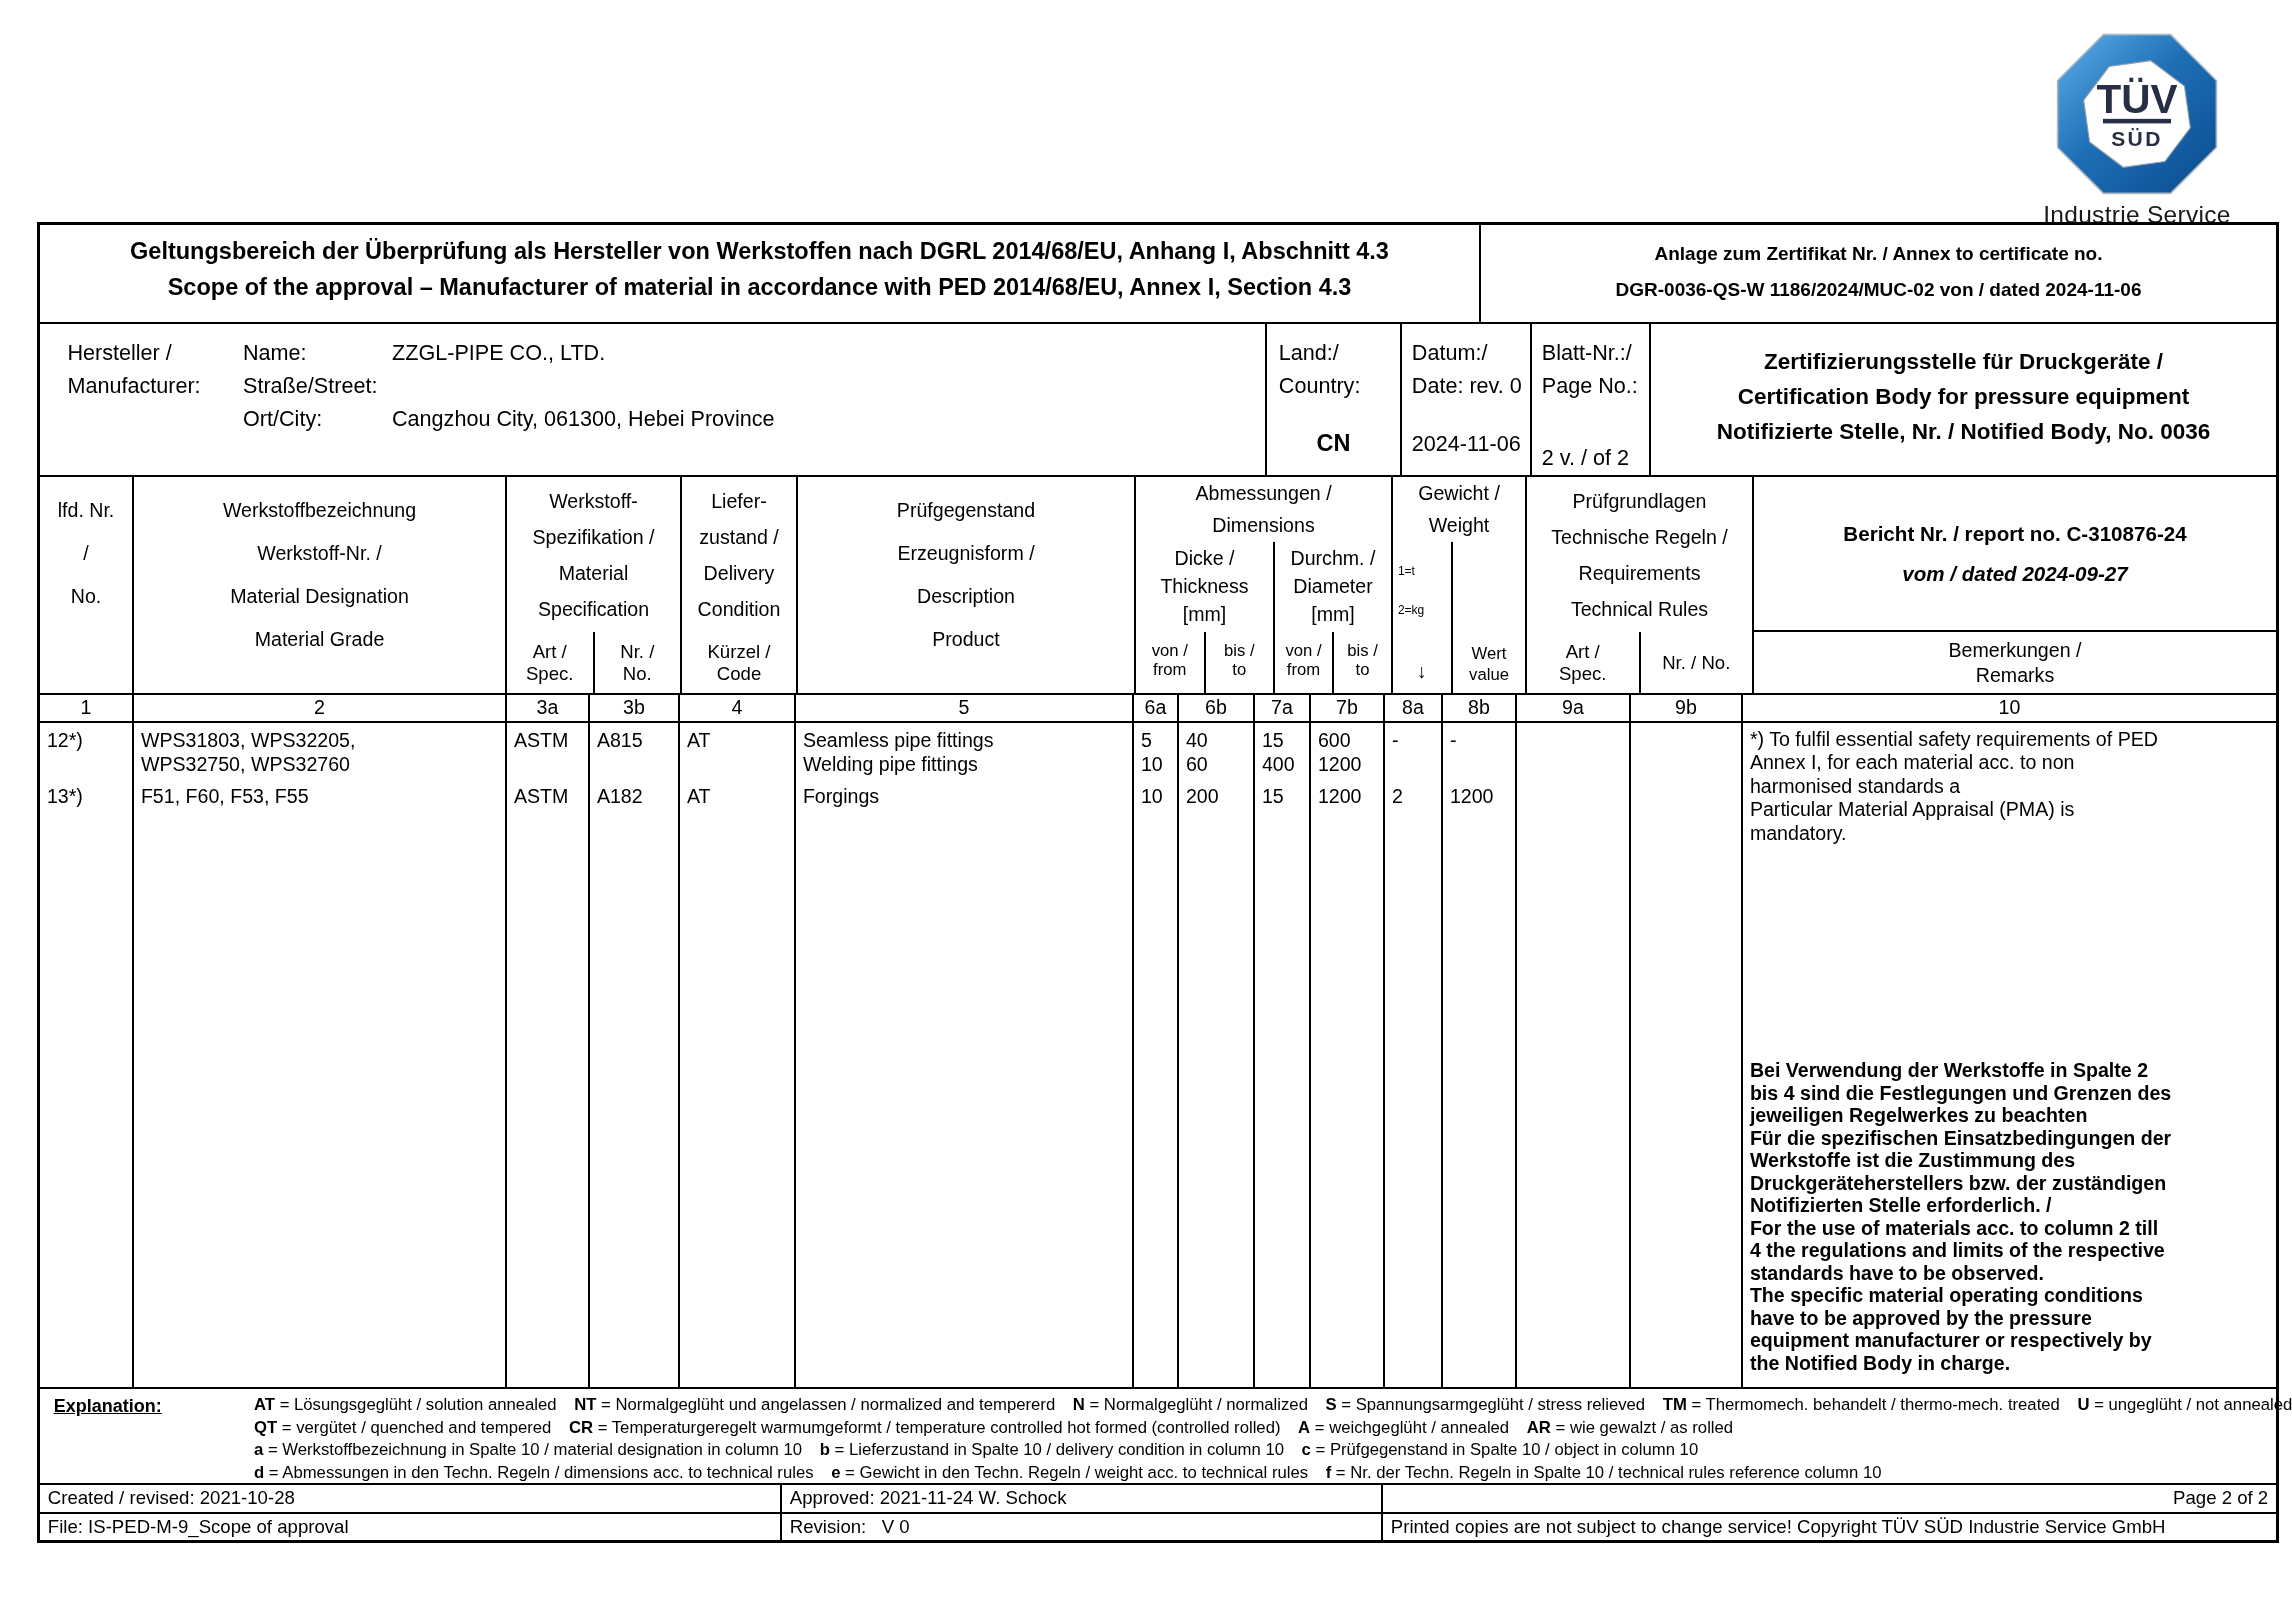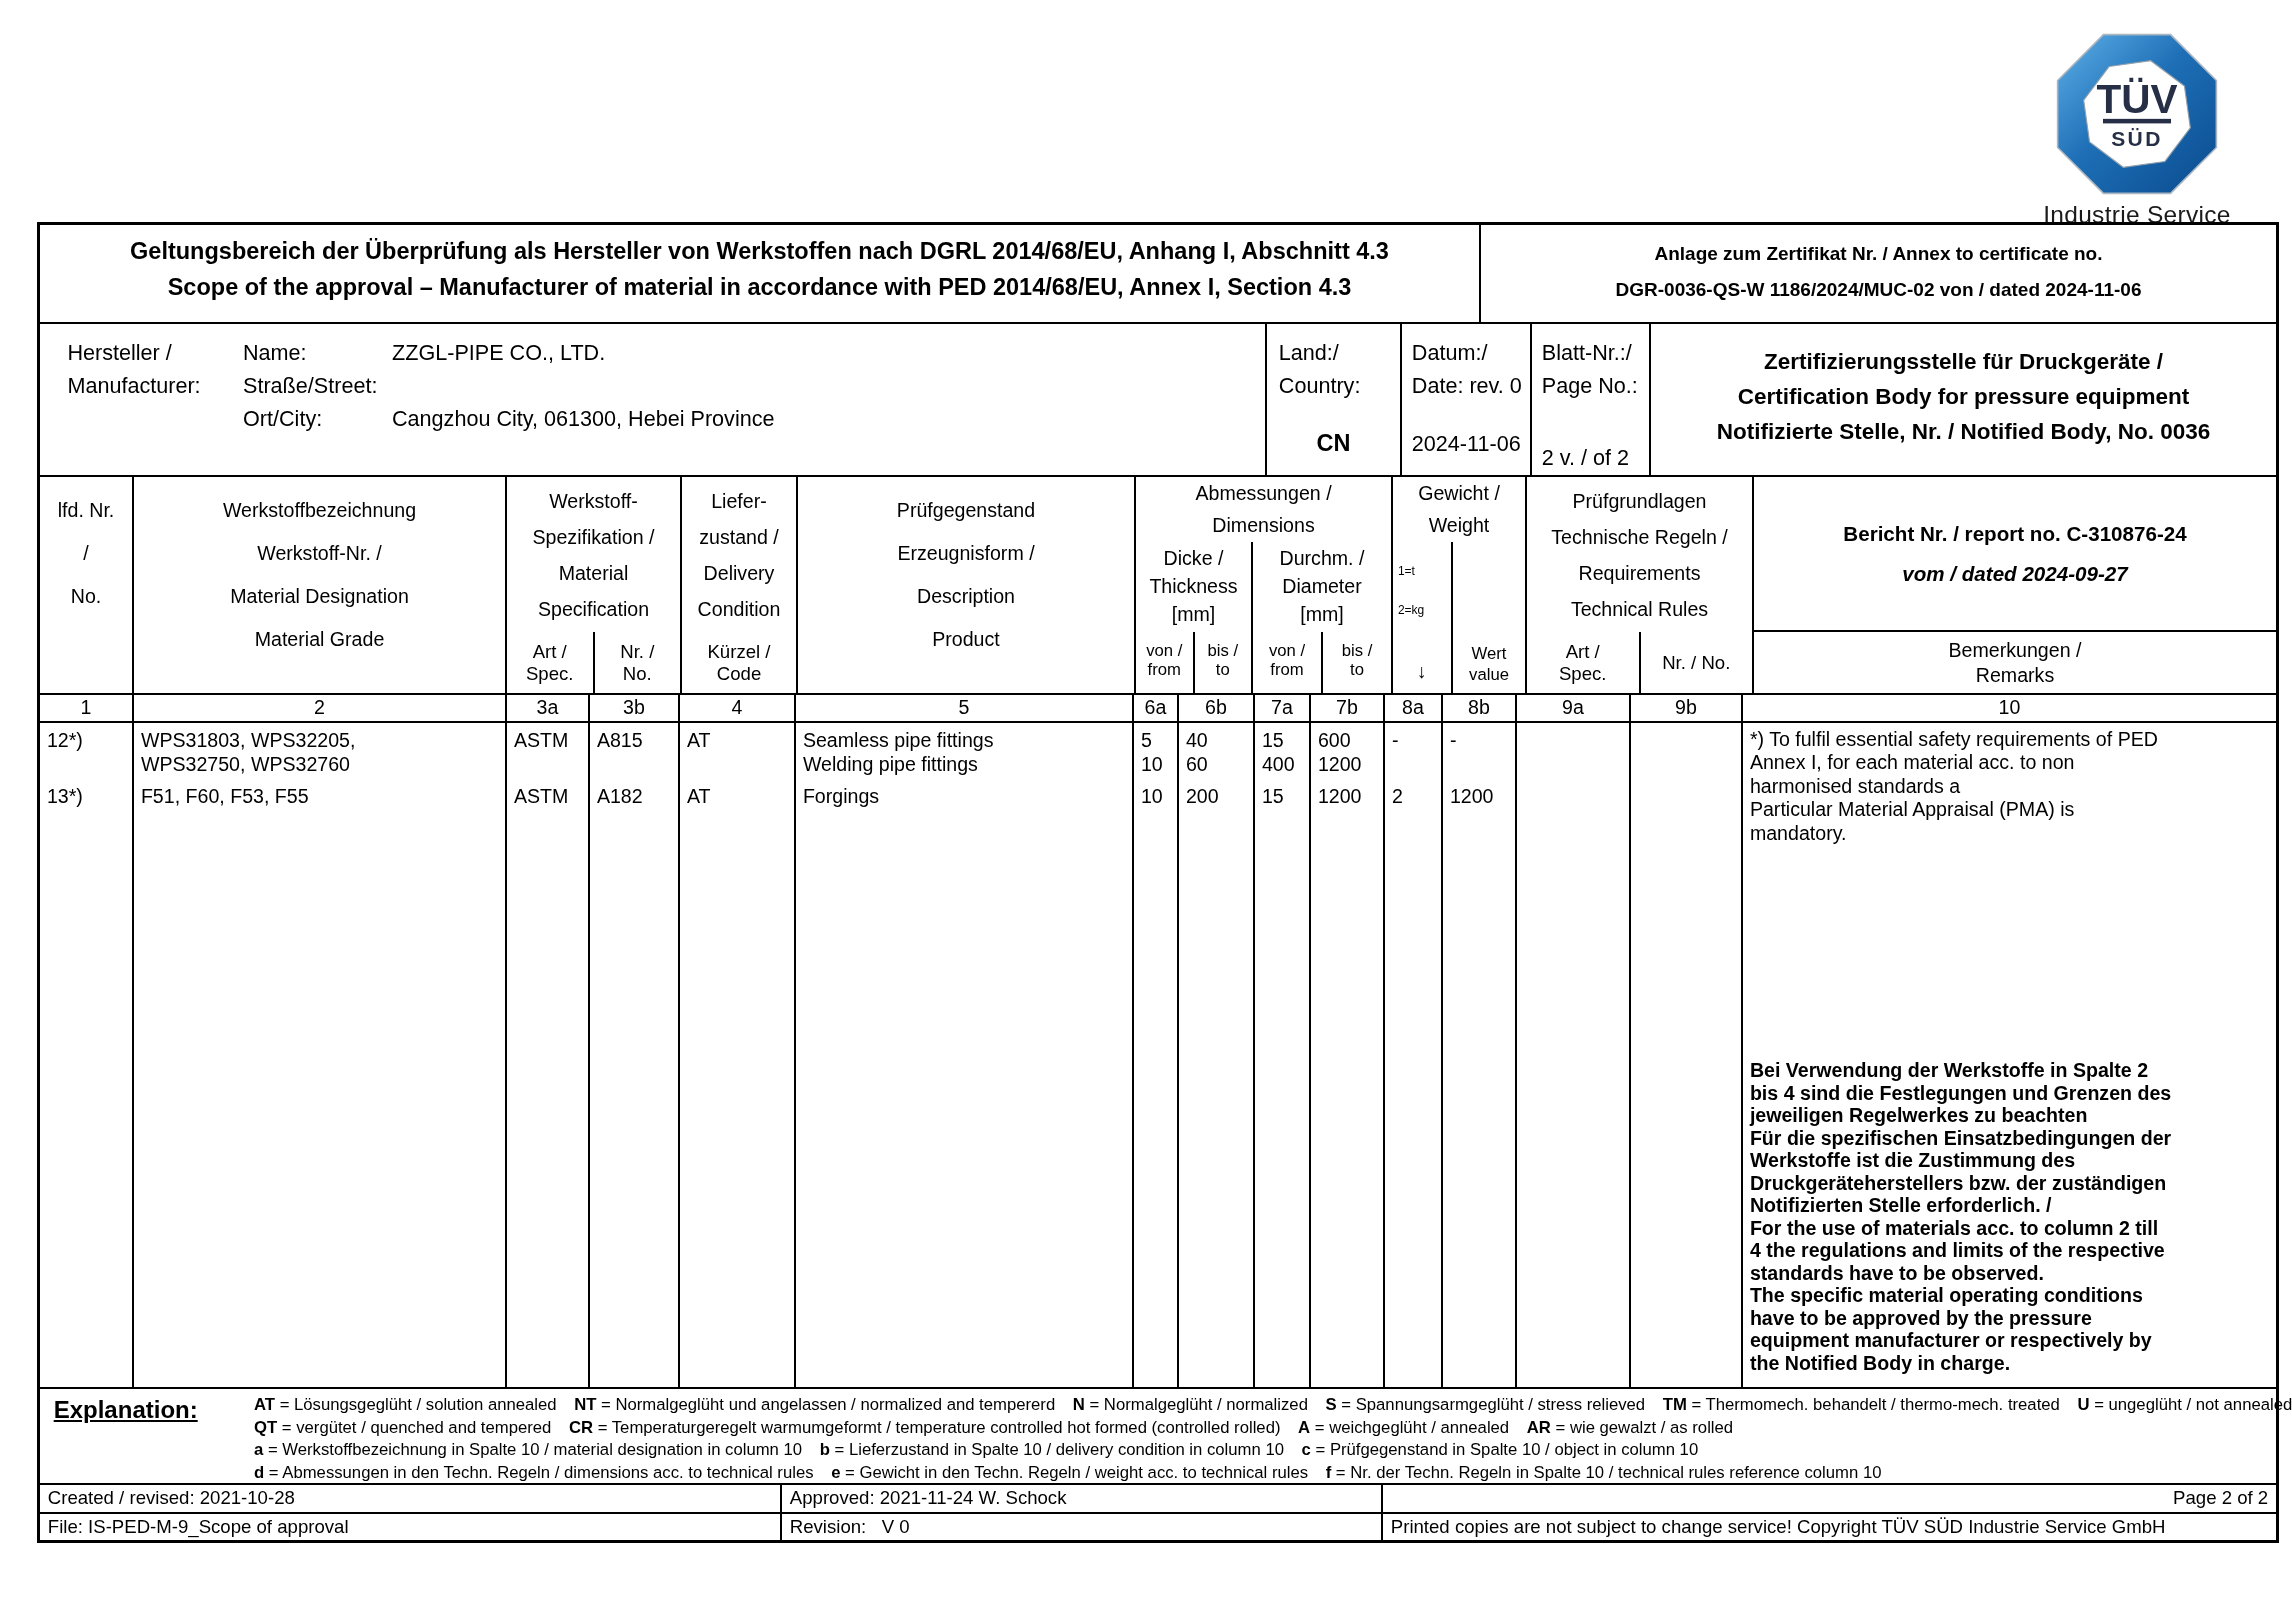--- a/index.html
+++ b/index.html
@@ -50,21 +50,21 @@
   .g3{width:175px;} .g4{width:116px;} .g9{width:227px;}
   .hg-top { flex:1; line-height:36px; padding-top:5.9px; }
   .hg-sub { height:61px; display:flex; font-size:18.6px; line-height:21.6px; }
   .hg-sub > div { flex:1; display:flex; align-items:center; justify-content:center; }
   .sub3a, .sub9a { border-right:2px solid #000; }
   .g4 .hg-sub { display:flex; align-items:center; justify-content:center; }
   .g67 { width:257px; }
   .g67-top { height:65px; line-height:32px; }
   .g67-halves { flex:1; display:flex; }
   .half { display:flex; flex-direction:column; }
-  .h6 { width:117px; border-right:2px solid #000; }
+  .h6 { width:139px; border-right:2px solid #000; }
   .h7 { flex:1; }
   .dlab { line-height:28px; padding-top:2px; }
   .fromto { margin-top:auto; height:61px; display:flex; font-size:16.7px; line-height:19.6px; }
   .fromto .q { flex:1; padding-top:8.8px; }
   .q6a, .q7a { border-right:2px solid #000; }
   .g8 { width:134px; }
   .g8-halves { flex:1; display:flex; }
   .w8a { width:60px; border-right:2px solid #000; position:relative; }
   .w8b { flex:1; position:relative; }
   .units { position:absolute; left:4.9px; top:9.8px; text-align:left; font-size:12px; line-height:39px; }
@@ -87,21 +87,21 @@
   .tdata > div:last-child { border-right:none; flex:1; }
   .e1 { min-height:56px; }
   .w1{width:94px;} .w2{width:373px;} .w3a{width:83px;} .w3b{width:90px;} .w4{width:116px;}
   .w5{width:338px;} .w6a{width:45px;} .w6b{width:76px;} .w7a{width:56px;} .w7b{width:74px;}
   .w8aw{width:58px;} .w8bw{width:74px;} .w9a{width:114px;} .w9b{width:112px;}
   .rem-note { line-height:23.5px; }
   .rem-bold { font-weight:bold; line-height:22.5px; margin-top:214px; }
 
   
   .texpl { height:96px; border-bottom:2.9px solid #000; position:relative; font-size:16.7px; }
-  .expl-label { position:absolute; left:13.7px; top:7.8px; font-weight:bold; font-size:24px; text-decoration:underline; }
+  .expl-label { position:absolute; left:13.7px; top:7.8px; font-weight:bold; font-size:18px; text-decoration:underline; }
   .expl-lines { position:absolute; left:214px; top:5.9px; right:21px; }
   .expl-line { line-height:22.5px; white-space:nowrap; }
   .seg { margin-right:17.6px; }
 
   
   .tfoot { display:flex; font-size:18.6px; }
   .tfoot1 { height:29px; border-bottom:2px solid #000; }
   .tfoot2 { height:26.5px; }
   .tfoot > div { border-right:2px solid #000; padding:2.9px 7.8px 0 7.8px; }
   .tfoot > div:last-child { border-right:none; flex:1; }

